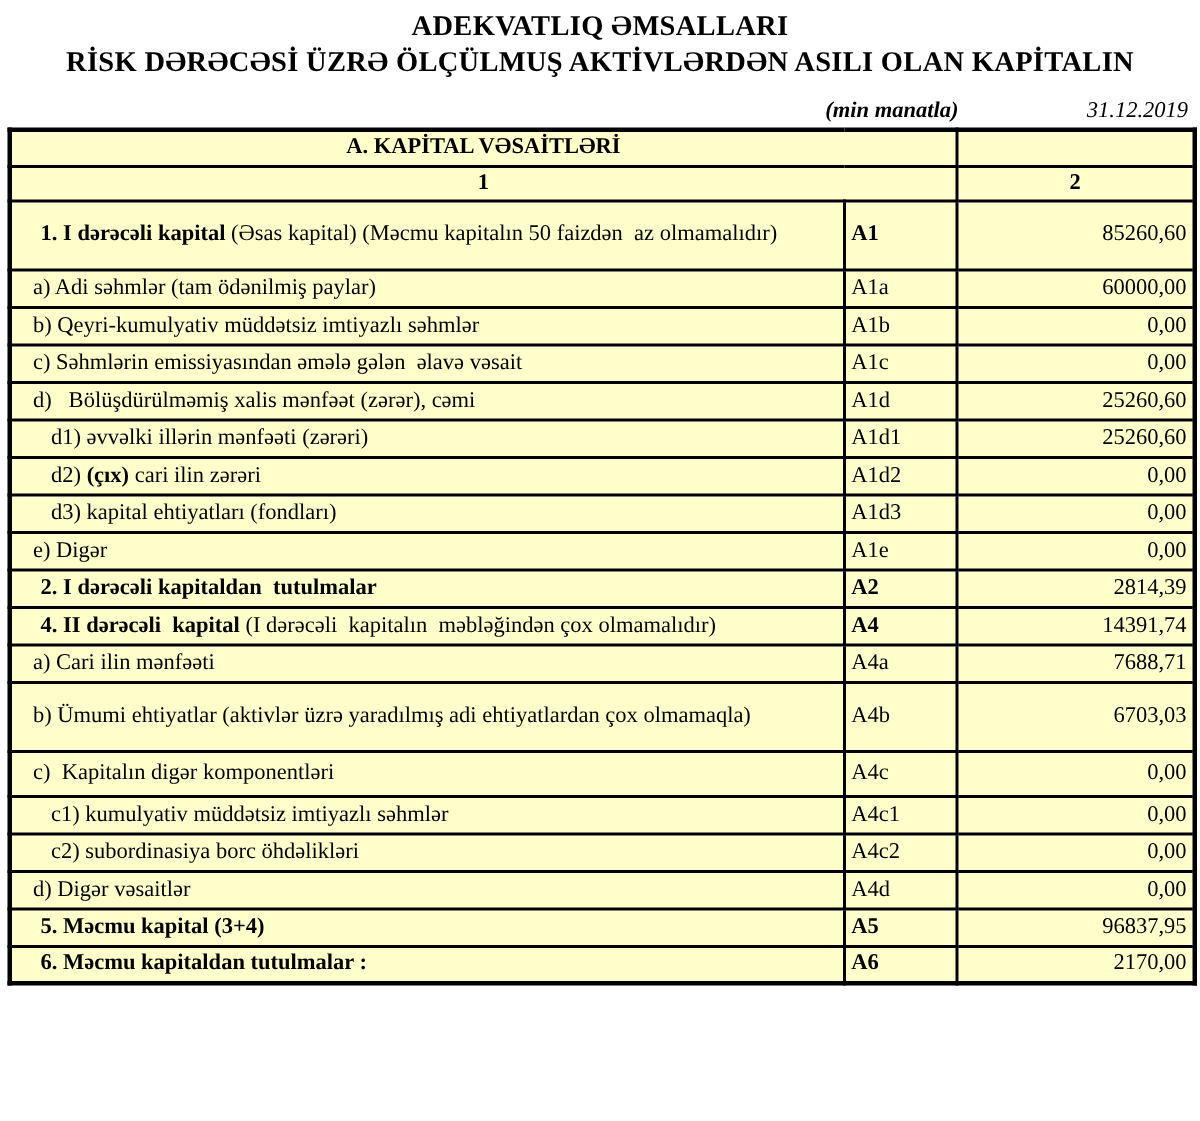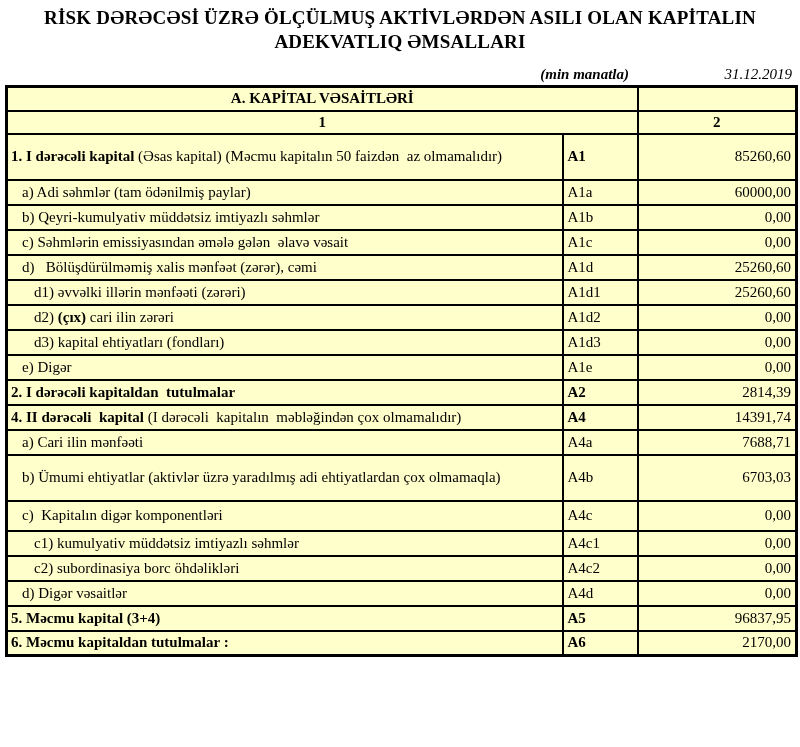--- a/index.html
+++ b/index.html
@@ -27,21 +27,21 @@
   .meta-row{
     position:relative;
     width:790px;
     margin:10px 0 0 5px;
     height:19px;
     font-style:italic;
     font-size:15px;
   }
   .unit-note{
     position:absolute;
-    right:166px;
+    right:156px;
     bottom:0;
     font-weight:600;
   }
   .report-date{
     position:absolute;
     right:3px;
     bottom:0;
     font-style:italic;
   }
   table.capital{
@@ -66,33 +66,33 @@
   }
   .colnum-cell{
     text-align:center;
     font-weight:bold;
   }
   tr.section-header-row{height:24px;}
   tr.colnum-row{height:20px;}
   tr.data-row{height:25px;}
   td.label-cell{text-align:left;}
   td.label-cell span{white-space:pre-wrap;}
-  td.label-cell.lvl0{padding-left:3px;}
+  td.label-cell.lvl0{padding-left:19px;}
   td.label-cell.lvl1{padding-left:14px;}
   td.label-cell.lvl2{padding-left:26px;}
   td.code-cell{text-align:left;}
   td.value-cell{text-align:right;padding-right:4px;}
   .bold{font-weight:bold;}
 </style>
 </head>
 <body>
 
 <div class="title">
+  <div>ADEKVATLIQ ƏMSALLARI</div>
   <div>RİSK DƏRƏCƏSİ ÜZRƏ ÖLÇÜLMUŞ AKTİVLƏRDƏN ASILI OLAN KAPİTALIN</div>
-  <div>ADEKVATLIQ ƏMSALLARI</div>
 </div>
 
 <div class="meta-row">
   <span class="unit-note">(min manatla)</span>
   <span class="report-date">31.12.2019</span>
 </div>
 
 <table class="capital">
   <colgroup>
     <col style="width:556px">

